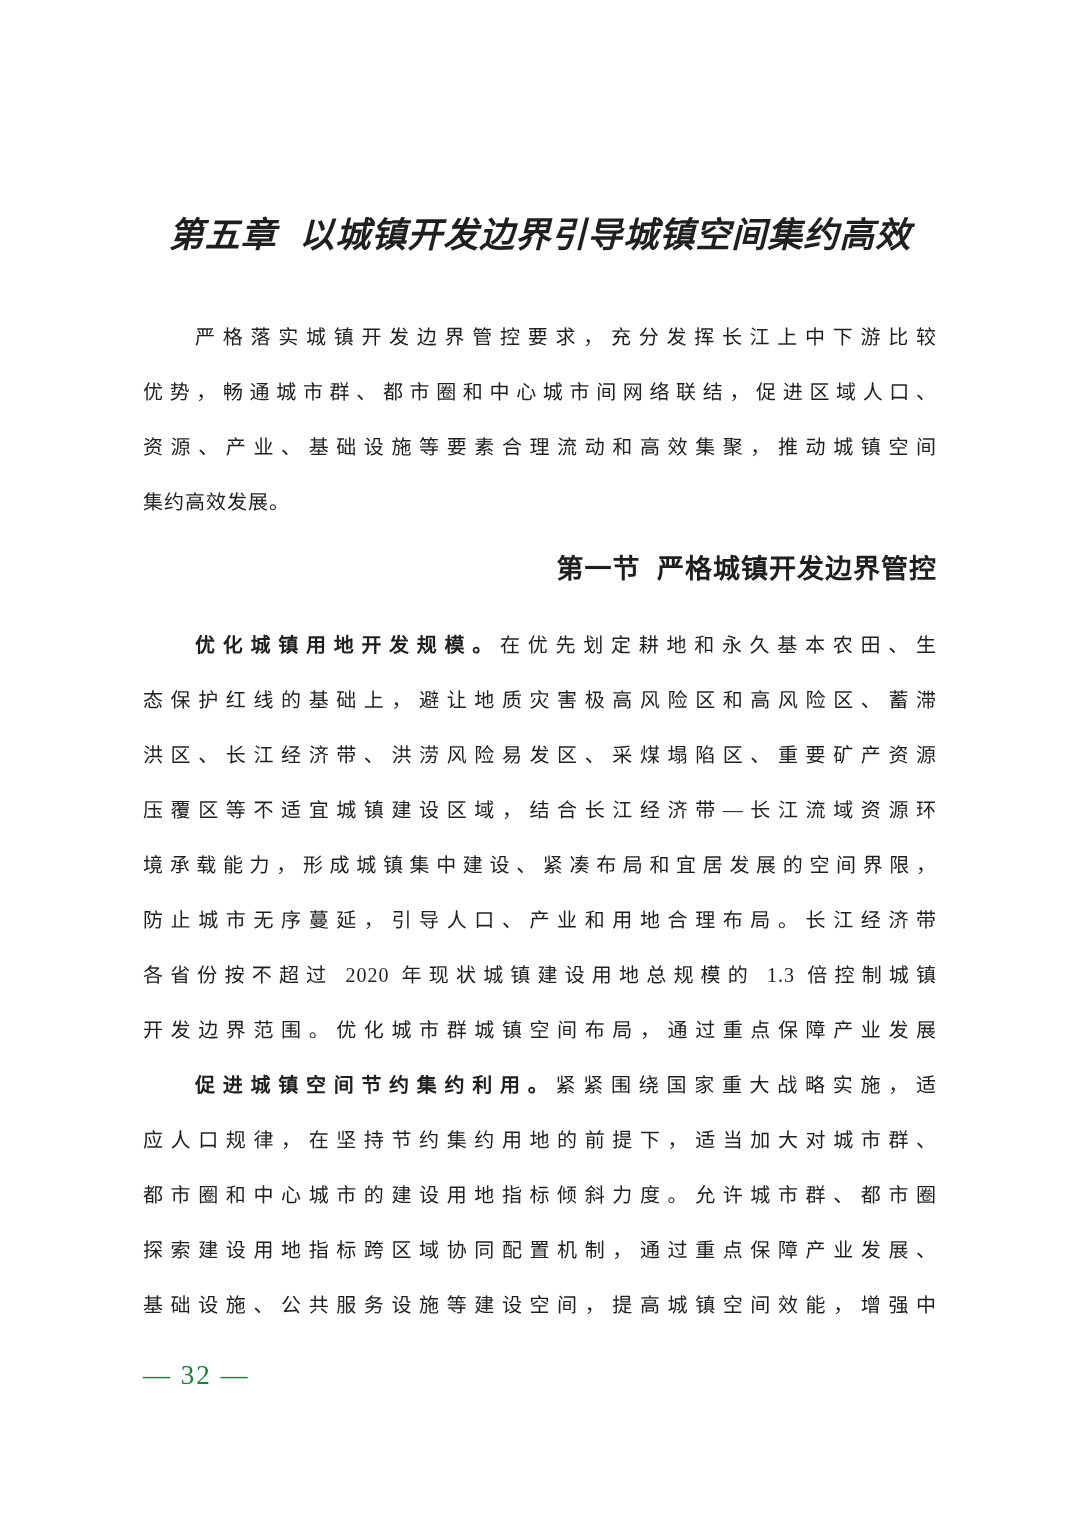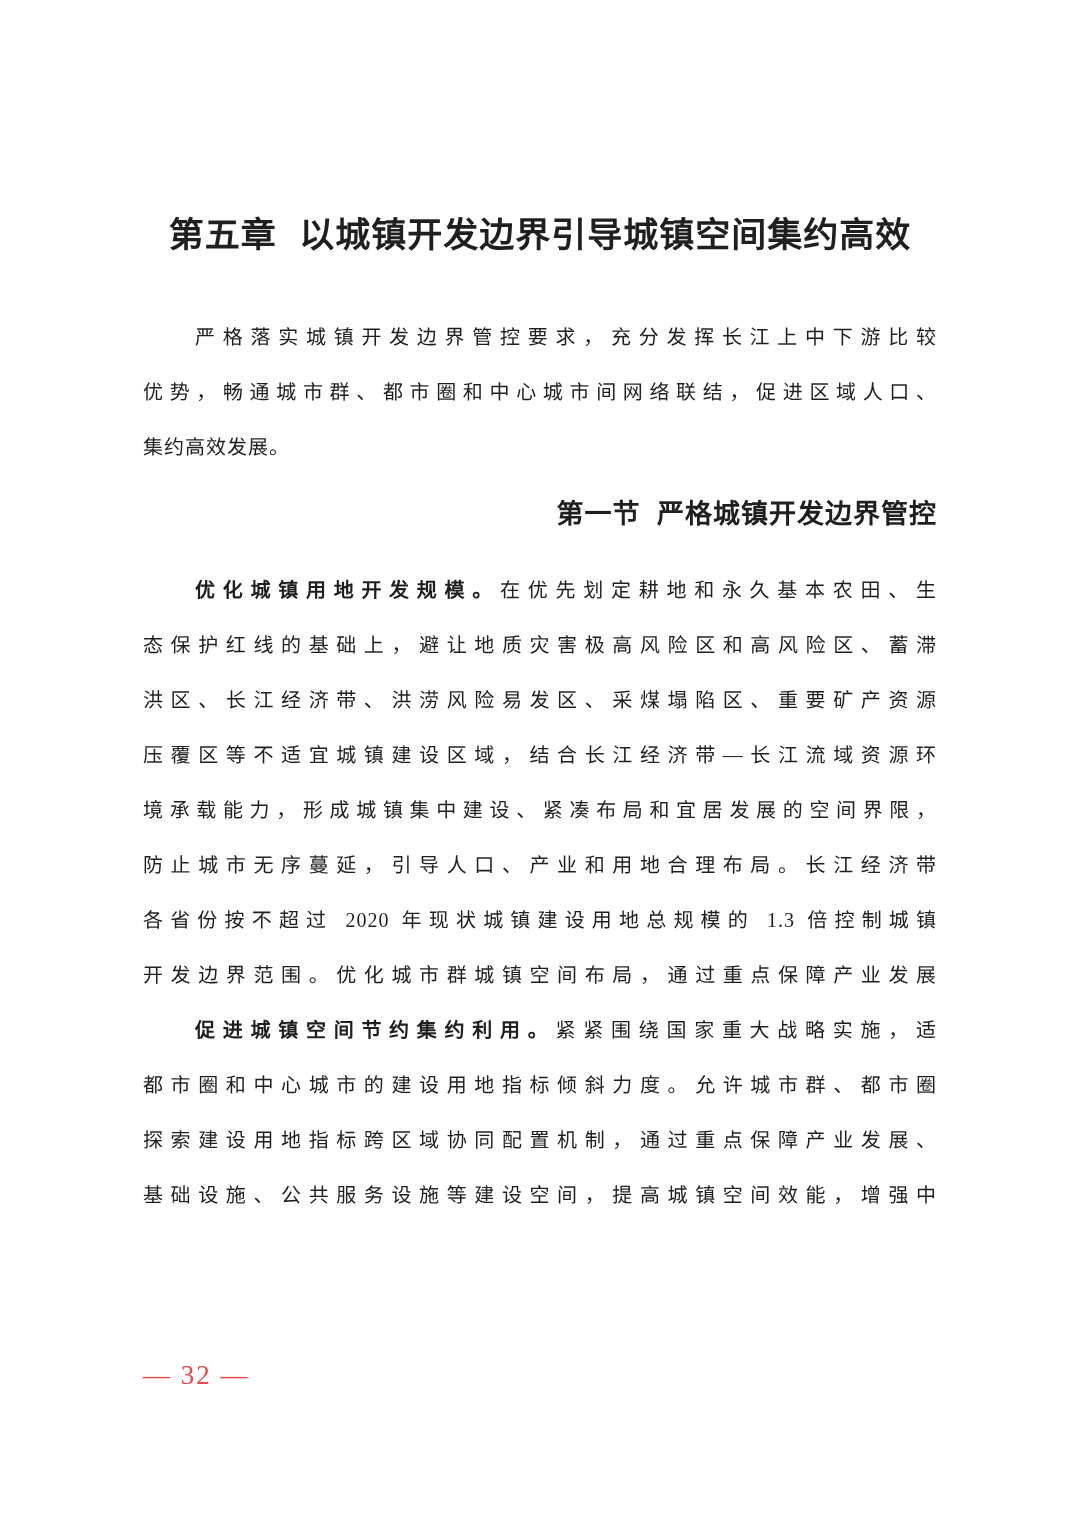--- a/index.html
+++ b/index.html
@@ -20,20 +20,21 @@
   .chapter-title {
     margin: 0 0 52px 0;
     text-align: center;
     font-family: "Liberation Sans", "DejaVu Sans", sans-serif;
     font-weight: 700;
     font-size: 35px;
     line-height: 46px;
     letter-spacing: 1px;
     word-spacing: 12px;
     white-space: nowrap;
+    font-style: italic;
   }
   .section-heading {
     margin: 16px 0 26px 0;
     text-align: right;
     font-family: "Liberation Sans", "DejaVu Sans", sans-serif;
     font-weight: 700;
     font-size: 27px;
     line-height: 46px;
     letter-spacing: 1px;
     word-spacing: 8px;
@@ -61,49 +62,51 @@
     font-weight: 700;
   }
   .page-number {
     position: absolute;
     left: 143px;
     top: 1358px;
     font-family: "Liberation Serif", "DejaVu Serif", serif;
     font-size: 27px;
     line-height: 34px;
     letter-spacing: 2px;
-    color: #ef4444;
+    color: #15803d;
     white-space: nowrap;
   }
 </style>
 </head>
 <body>
 
 <div class="page">
   <h1 class="chapter-title">第五章 以城镇开发边界引导城镇空间集约高效</h1>
 
   <div class="doc-body">
       <div class="paragraph">
         <div class="line first"><span>严格落实城镇开发边界管控要求，充分发挥长江上中下游比较</span></div>
         <div class="line"><span>优势，畅通城市群、都市圈和中心城市间网络联结，促进区域人口、</span></div>
+        <div class="line"><span>资源、产业、基础设施等要素合理流动和高效集聚，推动城镇空间</span></div>
         <div class="line no-fill"><span>集约高效发展。</span></div>
       </div>
       <h2 class="section-heading">第一节 严格城镇开发边界管控</h2>
       <div class="paragraph">
         <div class="line first"><span class="lead">优化城镇用地开发规模。</span><span>在优先划定耕地和永久基本农田、生</span></div>
         <div class="line"><span>态保护红线的基础上，避让地质灾害极高风险区和高风险区、蓄滞</span></div>
         <div class="line"><span>洪区、长江经济带、洪涝风险易发区、采煤塌陷区、重要矿产资源</span></div>
         <div class="line"><span>压覆区等不适宜城镇建设区域，结合长江经济带—长江流域资源环</span></div>
         <div class="line"><span>境承载能力，形成城镇集中建设、紧凑布局和宜居发展的空间界限，</span></div>
         <div class="line"><span>防止城市无序蔓延，引导人口、产业和用地合理布局。长江经济带</span></div>
         <div class="line"><span>各省份按不超过 2020 年现状城镇建设用地总规模的 1.3 倍控制城镇</span></div>
         <div class="line"><span>开发边界范围。优化城市群城镇空间布局，通过重点保障产业发展</span></div>
       </div>
       <div class="paragraph">
         <div class="line first"><span class="lead">促进城镇空间节约集约利用。</span><span>紧紧围绕国家重大战略实施，适</span></div>
+        <div class="line"><span>应人口规律，在坚持节约集约用地的前提下，适当加大对城市群、</span></div>
         <div class="line"><span>都市圈和中心城市的建设用地指标倾斜力度。允许城市群、都市圈</span></div>
         <div class="line"><span>探索建设用地指标跨区域协同配置机制，通过重点保障产业发展、</span></div>
         <div class="line"><span>基础设施、公共服务设施等建设空间，提高城镇空间效能，增强中</span></div>
       </div>
     </div>
 
   <div class="page-number">— 32 —</div>
 </div>
 
 </body></html>

